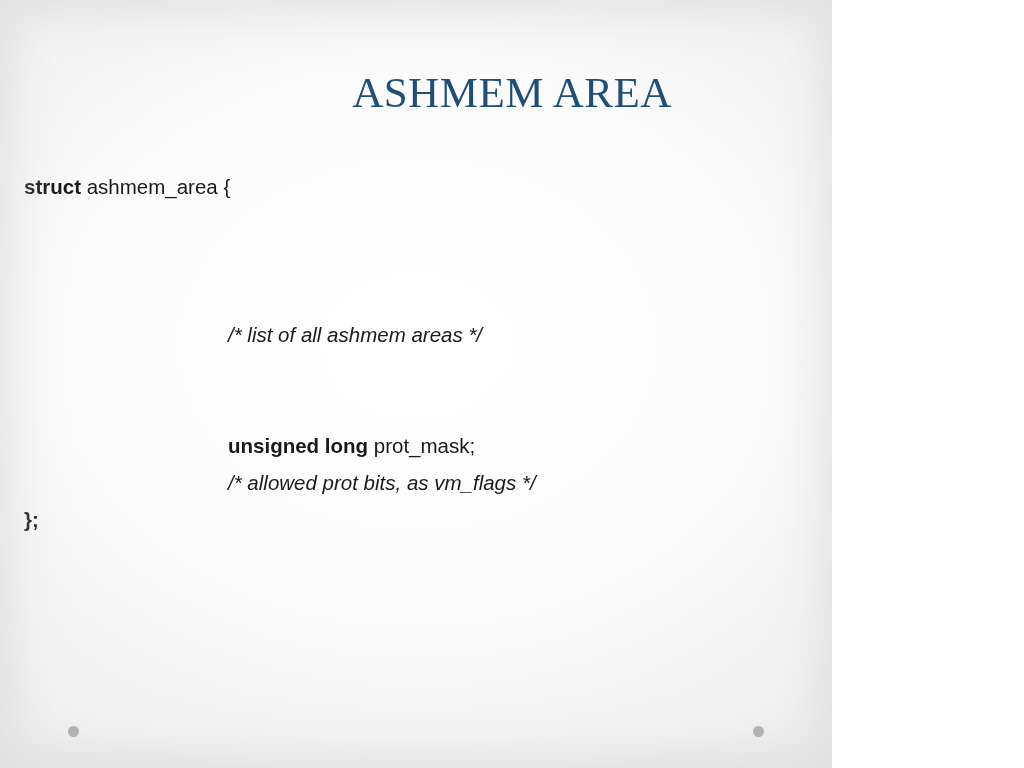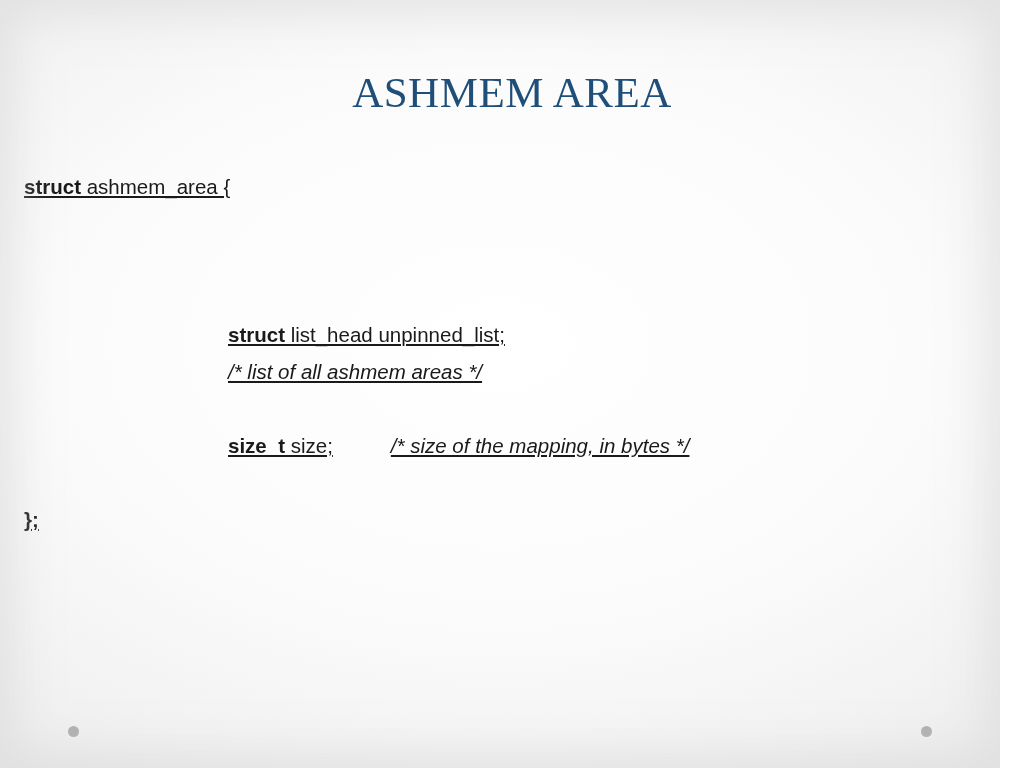--- a/index.html
+++ b/index.html
@@ -8,21 +8,21 @@
   }
   body {
     width: 1024px;
     height: 768px;
     overflow: hidden;
     font-family: "Liberation Sans", sans-serif;
     background: #ffffff;
   }
   .slide {
     position: relative;
-    width: 1000px;
+    width: 832px;
     height: 768px;
     box-sizing: border-box;
     background:
       radial-gradient(ellipse 95% 80% at 50% 45%, #ffffff 0%, #fbfbfb 45%, #f2f2f2 72%, #e6e6e6 100%);
     overflow: hidden;
   }
   
   .slide::after {
     content: "";
     position: absolute;
@@ -53,21 +53,20 @@
     line-height: 1.0;
     color: #1a1a1a;
   }
 
   .line {
     white-space: pre;
     margin: 0;
     padding: 0;
     height: 37px;
     line-height: 37px;
-    text-decoration: underline;
   }
   .line.blank {
     height: 37px;
   }
   .indent {
     display: inline-block;
     width: 204px;
   }
   .kw {
     font-weight: bold;
@@ -106,32 +105,32 @@
 
     <div class="line"><span class="kw">struct</span><span> ashmem_area {</span></div>
 
     <div class="line blank"></div>
     <div class="line blank"></div>
 
 
 
     <div class="line blank"></div>
 
-    <div class="line"><span class="indent"></span><span class="kw">struct</span><span> list_head unpinned_list;</span></div>
 
     <div class="line"><span class="indent"></span><span class="cmt">/* list of all ashmem areas */</span></div>
 
     <div class="line blank"></div>
 
 
-    <div class="line"><span class="indent"></span><span class="kw">size_t</span><span> size;</span><span class="gap-wide"></span><span class="cmt">/* size of the mapping, in bytes */</span></div>
 
     <div class="line blank"></div>
 
+    <div class="line"><span class="indent"></span><span class="kw">unsigned long</span><span> prot_mask;</span></div>
 
+    <div class="line"><span class="indent"></span><span class="cmt">/* allowed prot bits, as vm_flags */</span></div>
 
     <div class="line"><span class="kw">};</span></div>
 
   </div>
 
   <div class="dot left"></div>
   <div class="dot right"></div>
 
 </div>
 

